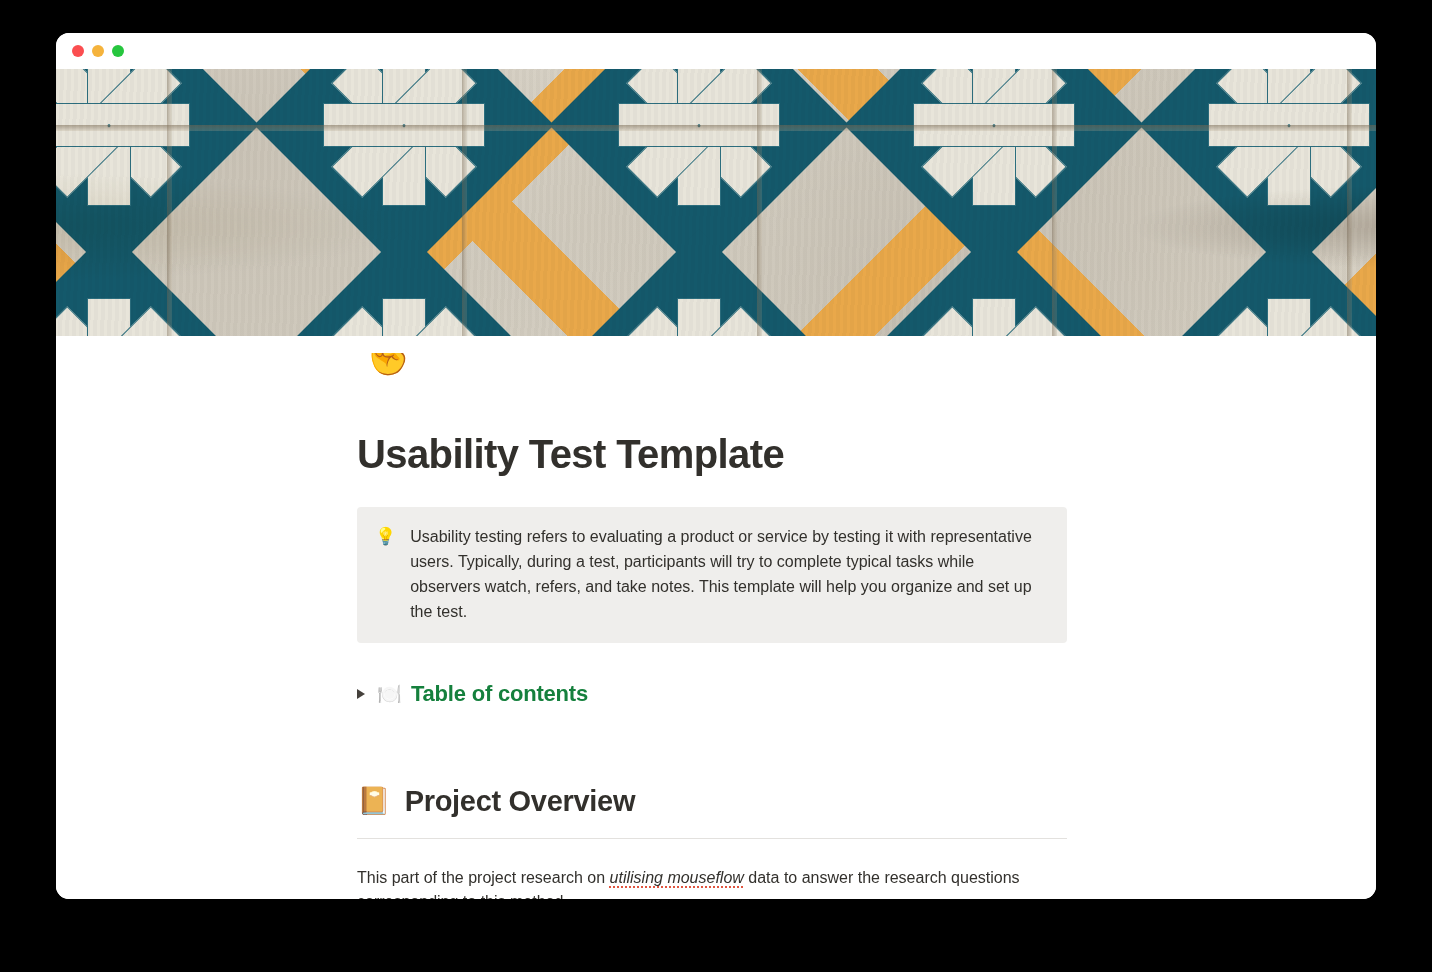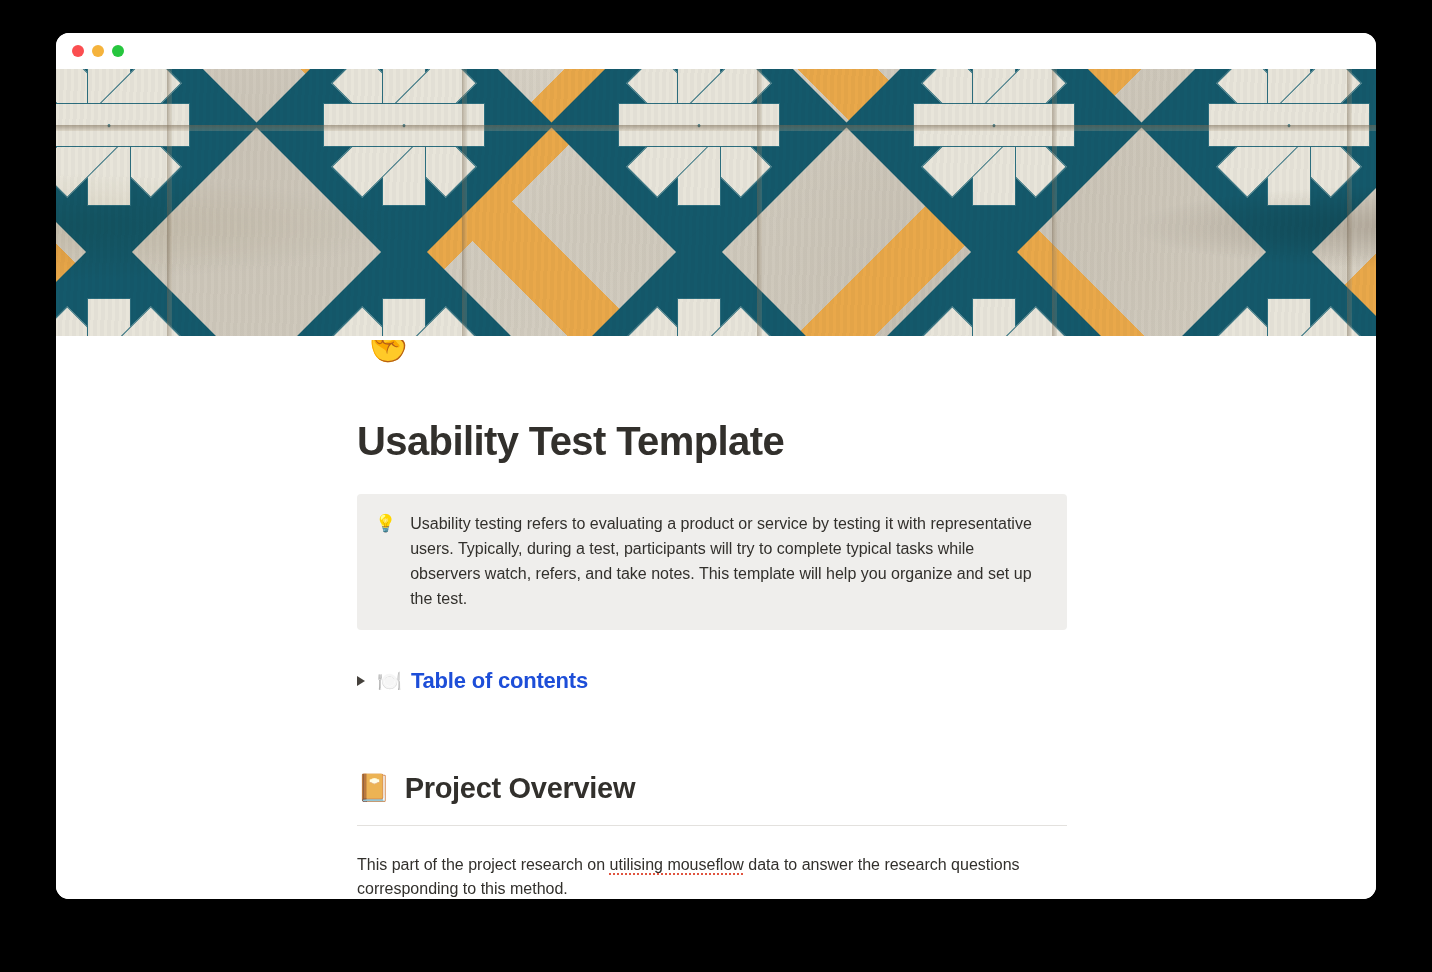--- a/index.html
+++ b/index.html
@@ -158,21 +158,21 @@
     position: absolute;
     top: 0; height: 100%;
     width: 5px;
     background: linear-gradient(90deg, rgba(120,104,82,0.45), rgba(190,176,152,0.18));
   }
 
   
   .page {
     position: absolute;
     left: 0;
-    top: 307px;
+    top: 320px;
     width: 100%;
     bottom: 0;
     background: #ffffff;
     overflow: hidden;
   }
 
   .page-emoji {
     position: absolute;
     left: 302px;
     top: -30px;
@@ -228,21 +228,21 @@
     border-left: 8px solid #45413c;
     border-top: 5.5px solid transparent;
     border-bottom: 5.5px solid transparent;
     margin-right: 3px;
     flex: 0 0 auto;
   }
   .toggle-emoji { font-size: 20px; line-height: 1; }
   .toggle-label {
     font-size: 22px;
     font-weight: 700;
-    color: #1d4ed8;
+    color: #15803d;
     letter-spacing: -0.2px;
   }
 
   .h1-row {
     display: flex;
     align-items: center;
     gap: 14px;
     margin-bottom: 20px;
   }
   .h1-emoji { font-size: 27px; line-height: 1; }
@@ -265,20 +265,21 @@
     line-height: 24px;
     color: #32302c;
     margin-bottom: 33px;
   }
   .misspell {
     text-decoration: underline;
     text-decoration-style: dotted;
     text-decoration-color: #e0543f;
     text-decoration-thickness: 2px;
     text-underline-offset: 3px;
+    font-style: italic;
   }
 </style>
 </head>
 <body>
 
 <div id="root">
 
   <div class="window">
 
     <div class="titlebar">

